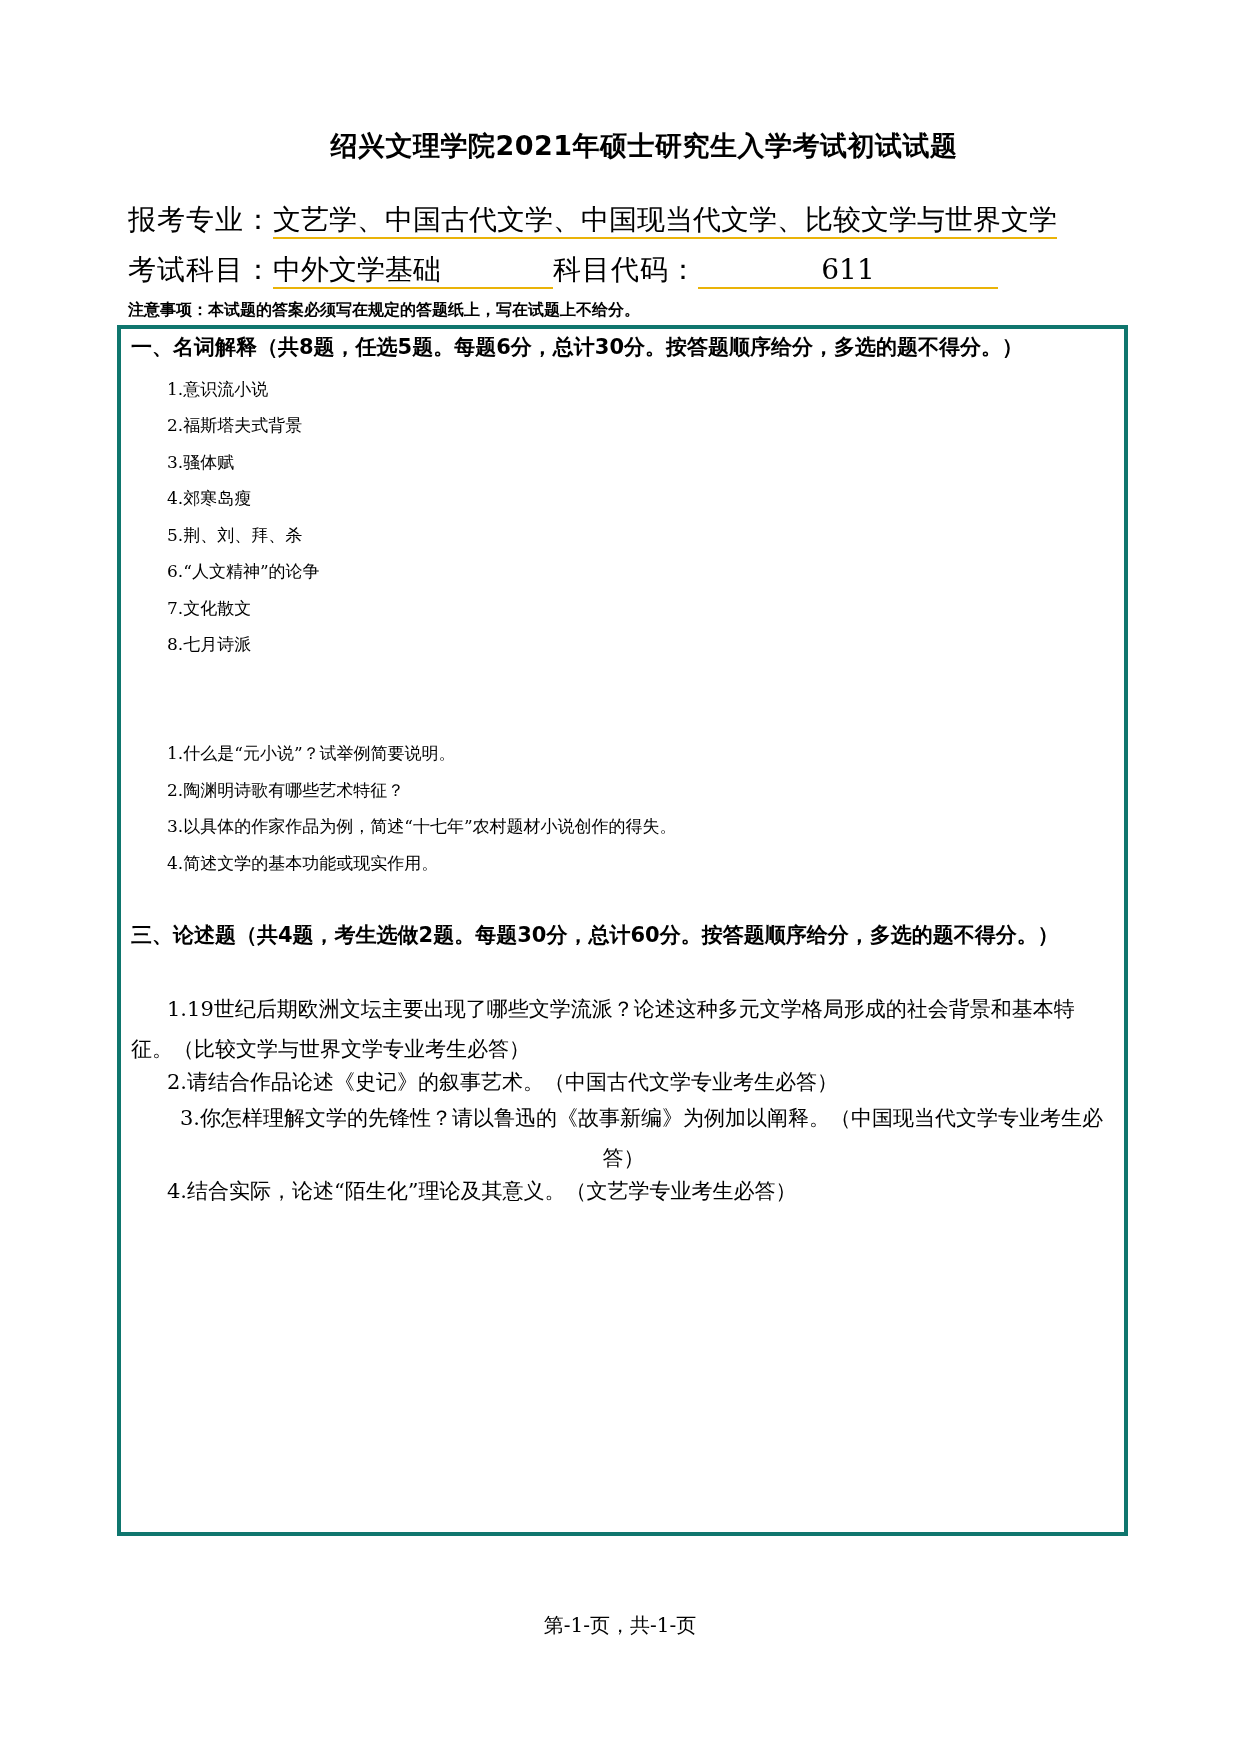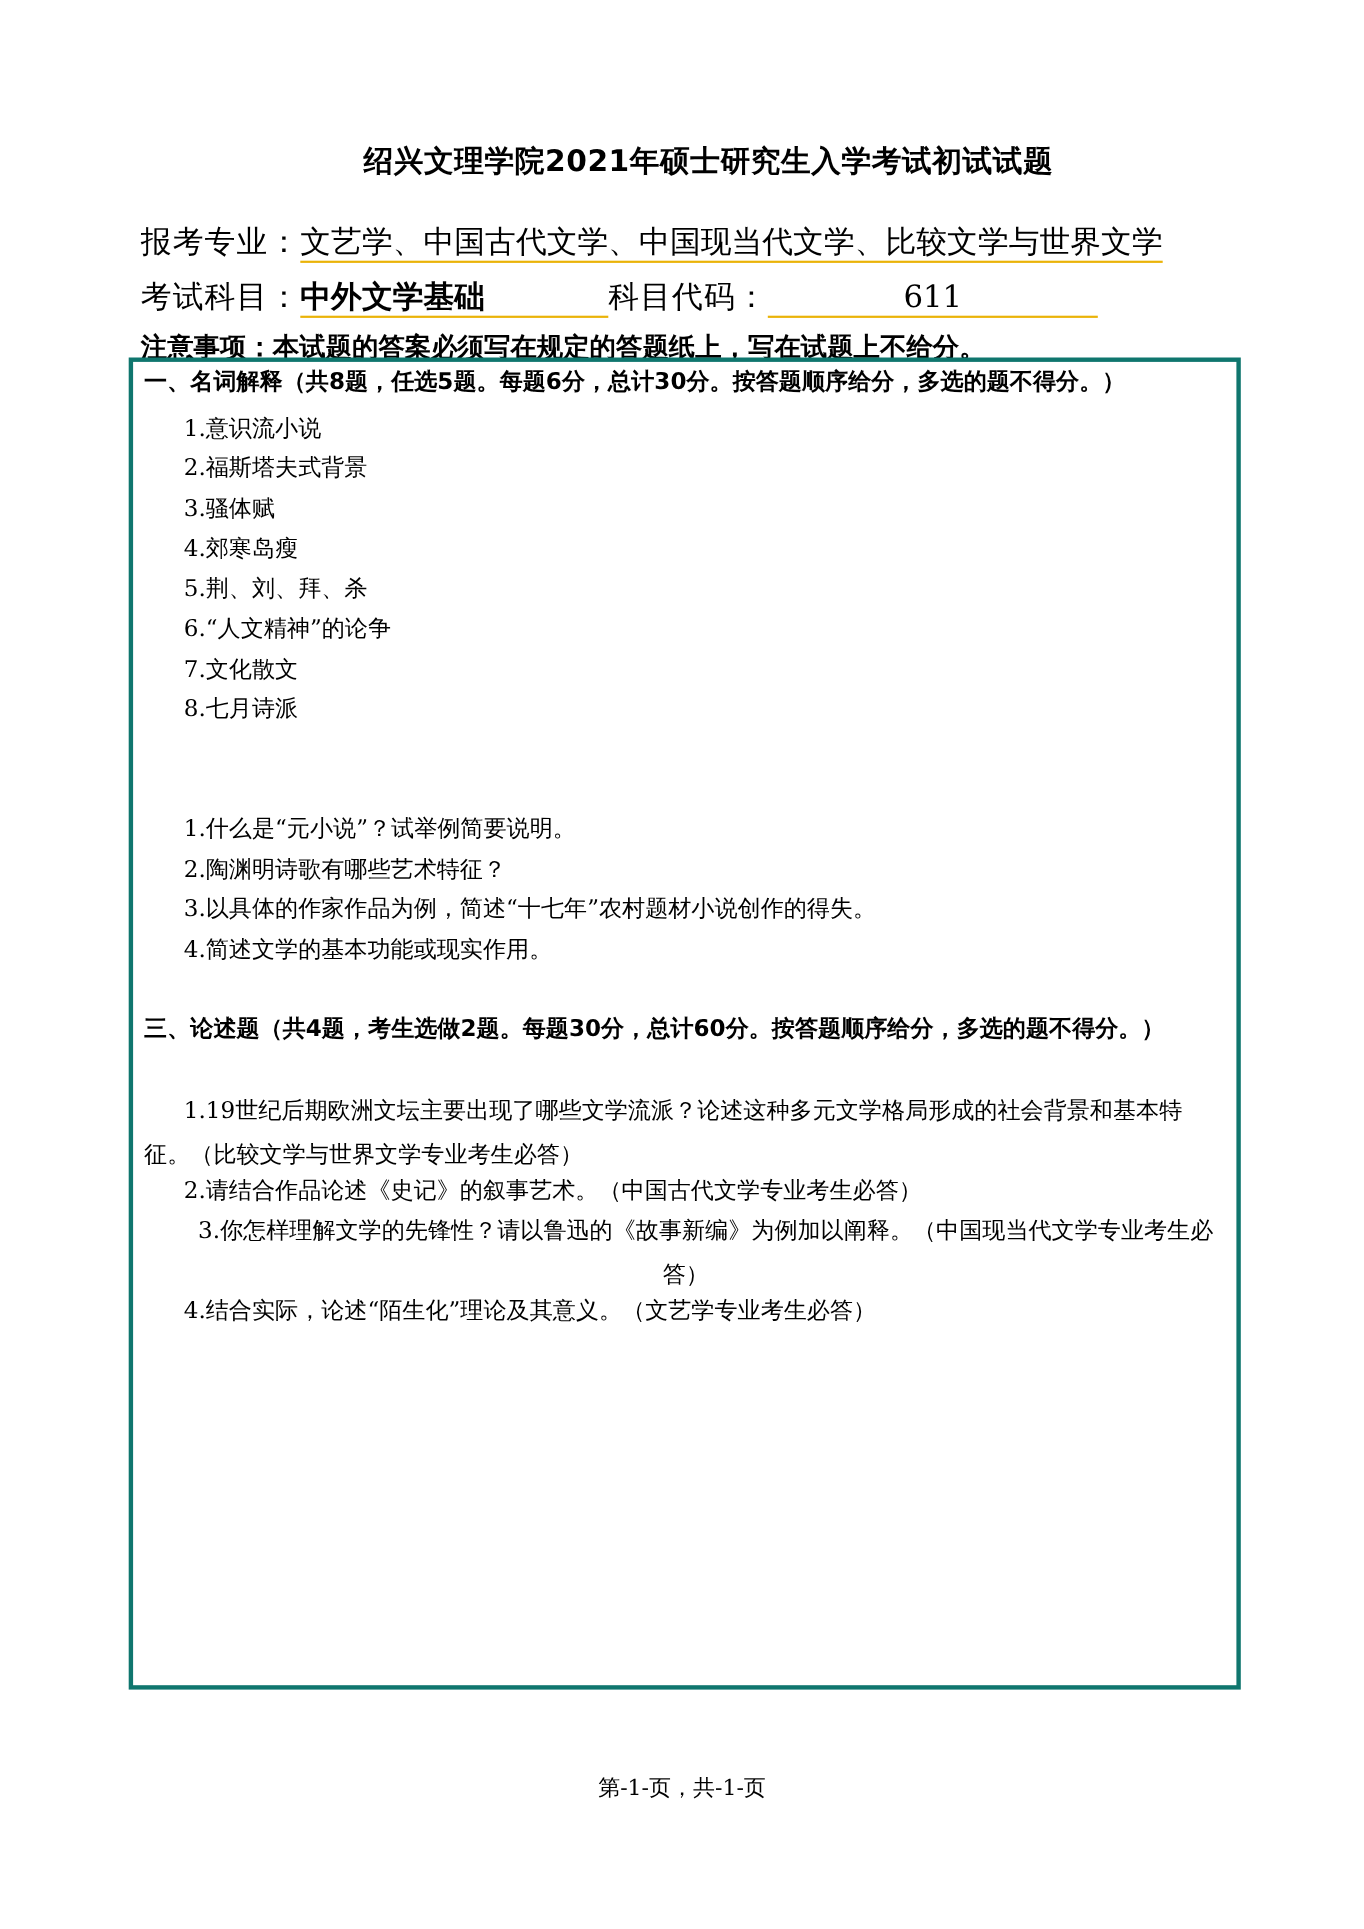--- a/index.html
+++ b/index.html
@@ -12,37 +12,37 @@
       font-family: "DejaVu Sans", "Liberation Sans", sans-serif;
       font-weight: bold; font-size: 27px; letter-spacing: 0.5px; padding-left: 24px;
     }
     .meta-line {
       position: absolute; left: 128px; font-size: 28px; line-height: 40px; white-space: nowrap;
     }
     .meta-line .label { letter-spacing: 1px; }
     .meta-line .u { border-bottom: 2px solid #eab308; display: inline-block; line-height: 34px; }
     #major { top: 200px; }
     #subject { top: 250px; }
-    .subject-val { width: 280px; font-weight: bold; }
+    .subject-val { width: 280px; }
     .code-val { width: 300px; text-align: center; }
     .notice {
-      position: absolute; top: 300px; left: 128px; font-size: 24px; font-weight: bold;
+      position: absolute; top: 300px; left: 128px; font-size: 16px; font-weight: bold;
       font-family: "DejaVu Sans", "Liberation Sans", sans-serif;
     }
     .box {
       position: absolute; top: 325px; left: 117px; width: 1003px; height: 1203px;
       border: 4px solid #0f766e;
     }
     .sec-head {
       position: absolute; left: 10px; width: 985px;
       font-family: "DejaVu Sans", "Liberation Sans", sans-serif;
       font-weight: bold; font-size: 21px; line-height: 40px;
     }
     .item {
-      position: absolute; left: 46px; font-size: 21px; line-height: 40px; white-space: nowrap;
+      position: absolute; left: 46px; font-size: 17px; line-height: 40px; white-space: nowrap;
     }
     .para {
       position: absolute; left: 10px; width: 985px; font-size: 21px; line-height: 40px;
       text-indent: 36px;
     }
     .footer {
       position: absolute; top: 1612px; left: 0; width: 1240px; text-align: center; font-size: 20px;
     }
   </style>
 </head>

